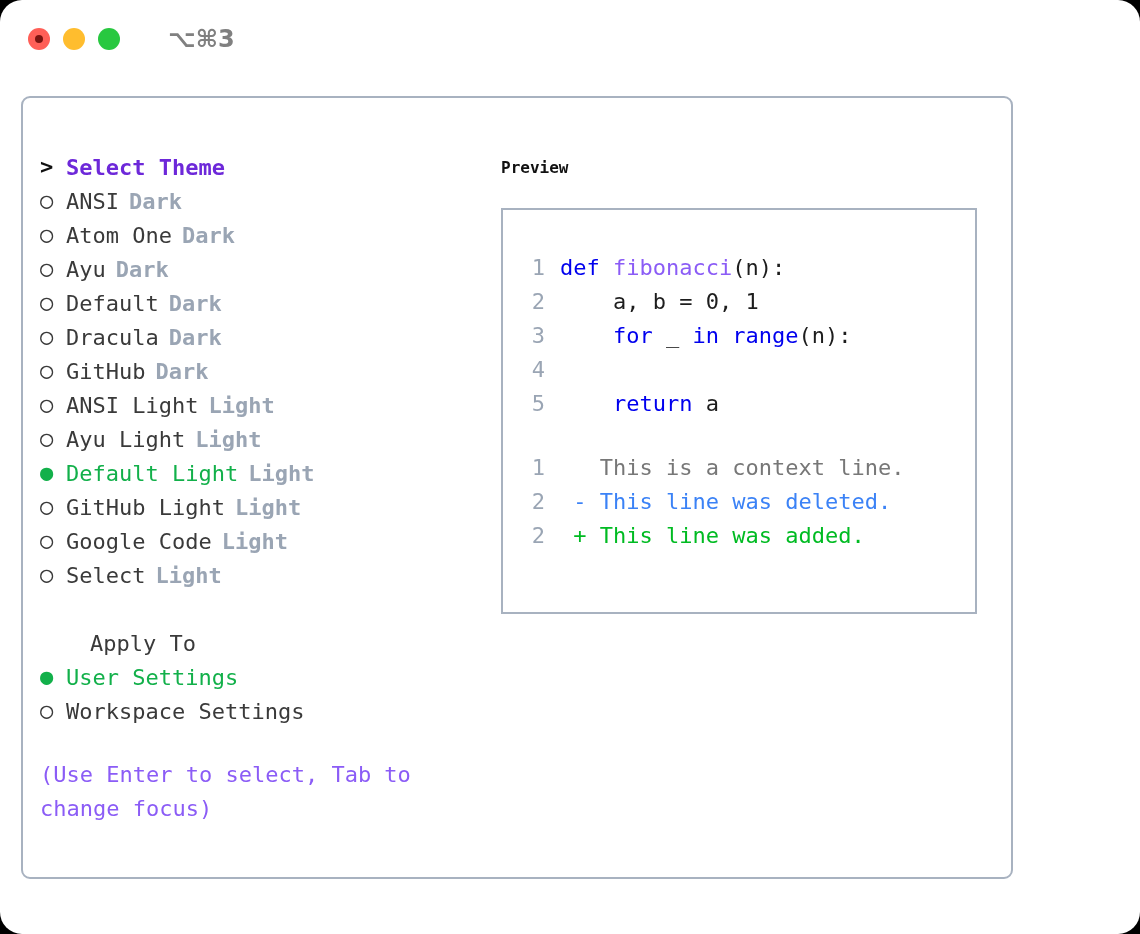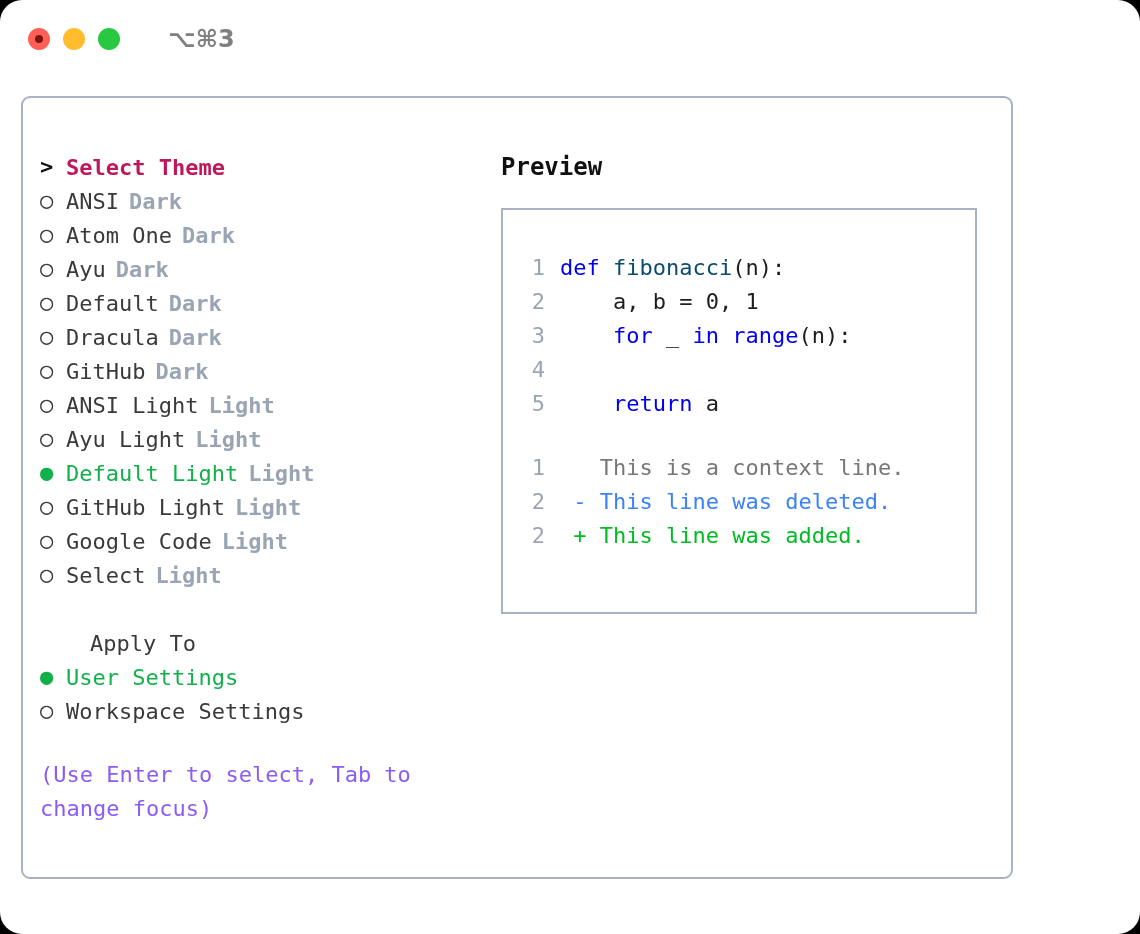--- a/index.html
+++ b/index.html
@@ -98,21 +98,21 @@
     flex: 0 0 26px;
     color: #3a3a3a;
     font-size: 22px;
     line-height: 1;
   }
   .marker.sel { color: #12b04a; }
   .marker.blank { color: transparent; }
 
   .hdr-row .label {
     font-weight: bold;
-    color: #be185d;
+    color: #6d28d9;
   }
   .hdr-row .marker {
     font-weight: bold;
     color: #111111;
   }
 
   .label { color: #3a3a3a; }
   .row.selected .label { color: #12b04a; }
   .suffix {
     color: #9aa5b4;
@@ -142,21 +142,21 @@
   }
 
   
   .right-col {
     position: absolute;
     left: 478px;
     top: 52px;
     width: 490px;
   }
   .preview-title {
-    font-size: 24px;
+    font-size: 16px;
     font-weight: bold;
     color: #111111;
     height: 34px;
     display: flex;
     align-items: center;
   }
   .preview-box {
     margin-top: 24px;
     width: 476px;
     height: 406px;
@@ -177,21 +177,21 @@
   .lineno {
     width: 34px;
     flex: 0 0 34px;
     text-align: right;
     color: #9aa5b4;
     margin-right: 15px;
   }
   .code-text { color: #1d1d1d; }
 
   .tok-kw      { color: #0000ee; }
-  .tok-fn      { color: #0c4a6e; }
+  .tok-fn      { color: #8b5cf6; }
   .tok-plain   { color: #1d1d1d; }
   .tok-context { color: #777777; }
   .tok-del     { color: #3b82f6; }
   .tok-add     { color: #00bb22; }
 
   .code-gap { height: 30px; }
 </style>
 </head>
 <body>
 

